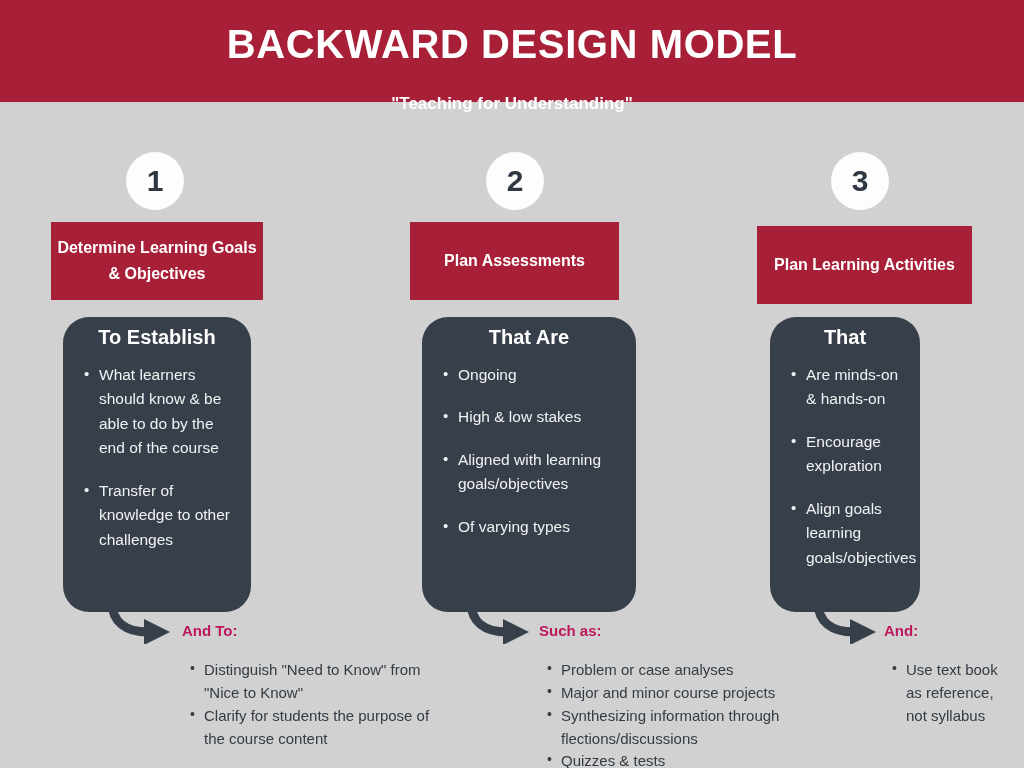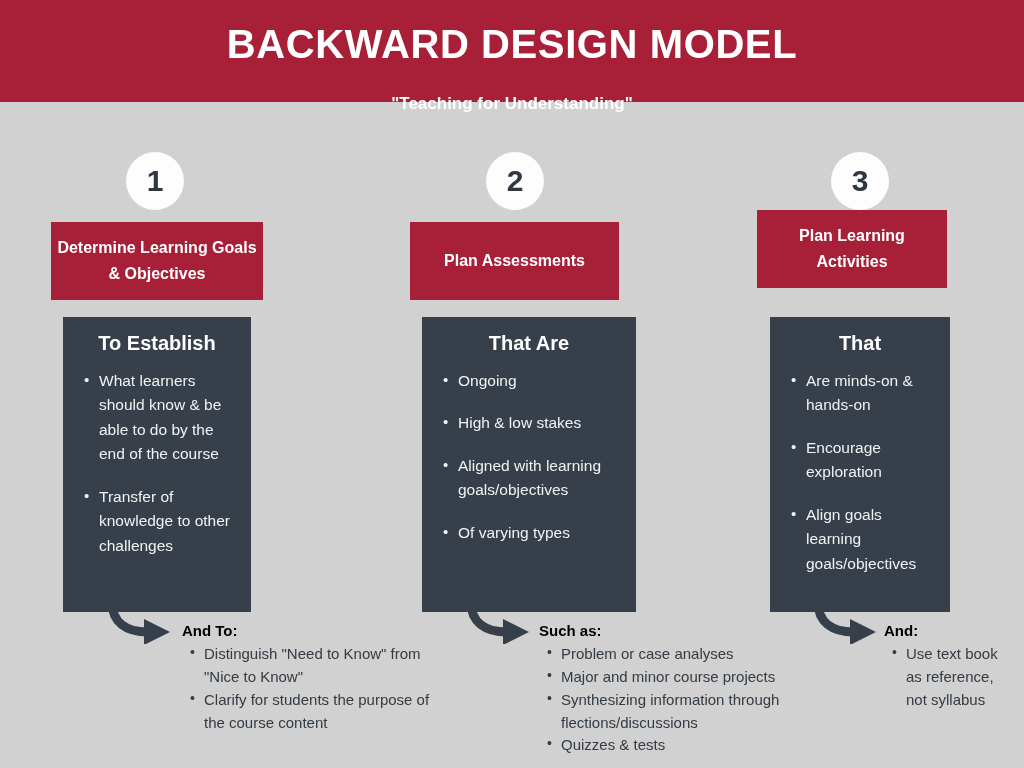--- a/index.html
+++ b/index.html
@@ -77,21 +77,22 @@
     display: flex;
     align-items: center;
     justify-content: center;
     padding: 4px 6px;
     box-sizing: border-box;
   }
   .detail-box {
     position: absolute;
     background: #373f4a;
     box-sizing: border-box;
-    padding: 14px 10px 10px 10px;
+    padding: 8px 10px 10px 10px;
+    border-radius: 26px;
   }
   .detail-heading {
     color: #ffffff;
     font-size: 20px;
     font-weight: bold;
     text-align: center;
     margin: 0 0 14px 0;
     line-height: 1.2;
   }
   .detail-list {
@@ -121,24 +122,24 @@
     width: 70px;
     height: 44px;
     pointer-events: none;
   }
 
   
   .note-block {
     position: absolute;
   }
   .note-title {
-    color: #000000;
+    color: #be185d;
     font-size: 15px;
     font-weight: bold;
-    margin: 0 0 2px 0;
+    margin: 0 0 18px 0;
     line-height: 1.35;
   }
   .note-list {
     margin: 0;
     padding: 0 0 0 22px;
     list-style: none;
   }
   .note-list li {
     color: #333b44;
     font-size: 15px;
@@ -222,25 +223,25 @@
       <li>Major and minor course projects</li>
       <li>Synthesizing information through flections/discussions</li>
       <li>Quizzes &amp; tests</li>
     </ul>
   </div>
 
   <div class="step-circle" style="left:831px; top:152px;">
     <span>3</span>
   </div>
 
-  <div class="step-title" style="left:757px; top:210px; width:190px; height:78px;">
+  <div class="step-title" style="left:757px; top:226px; width:215px; height:78px;">
     <span>Plan Learning Activities</span>
   </div>
 
-  <div class="detail-box" style="left:770px; top:317px; width:180px; height:295px;">
+  <div class="detail-box" style="left:770px; top:317px; width:150px; height:295px;">
     <div class="detail-heading">That</div>
     <ul class="detail-list">
       <li>Are minds-on &amp; hands-on</li>
       <li>Encourage exploration</li>
       <li>Align goals learning goals/objectives</li>
     </ul>
   </div>
 
   <svg class="arrow" style="left:810px; top:600px;" viewBox="0 0 70 44">
     <path d="M8 2 C8 22, 22 32, 44 32" stroke="#373f4a" stroke-width="9" fill="none" stroke-linecap="butt"></path>

